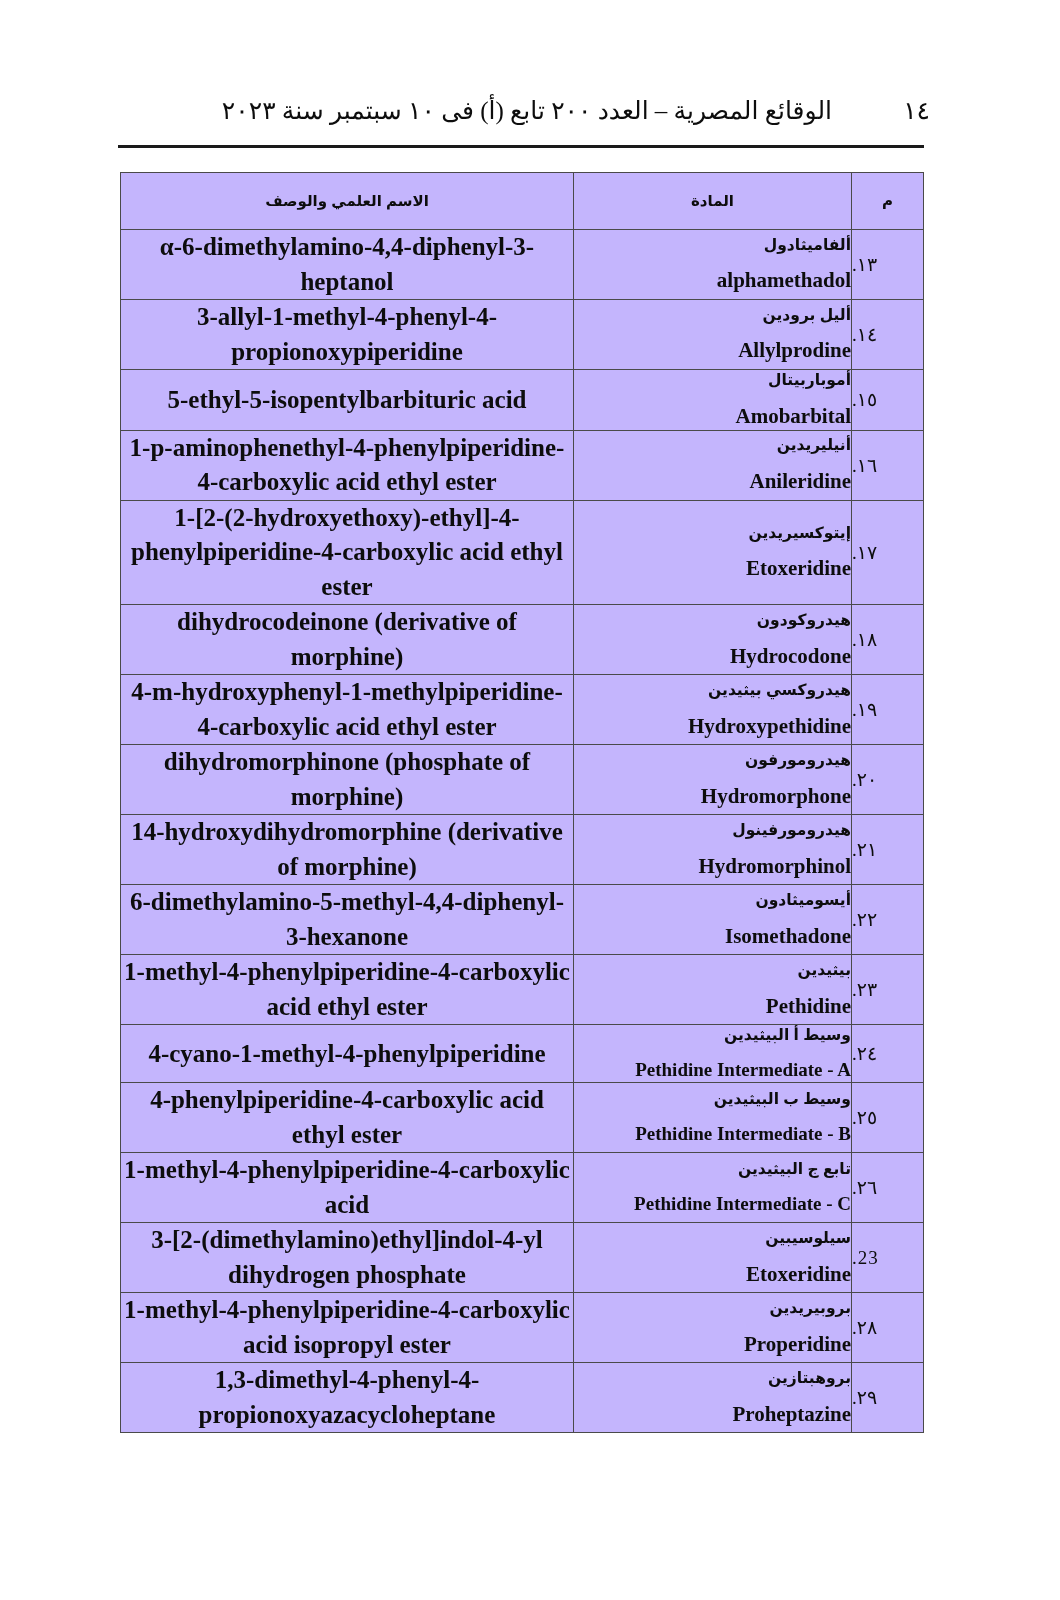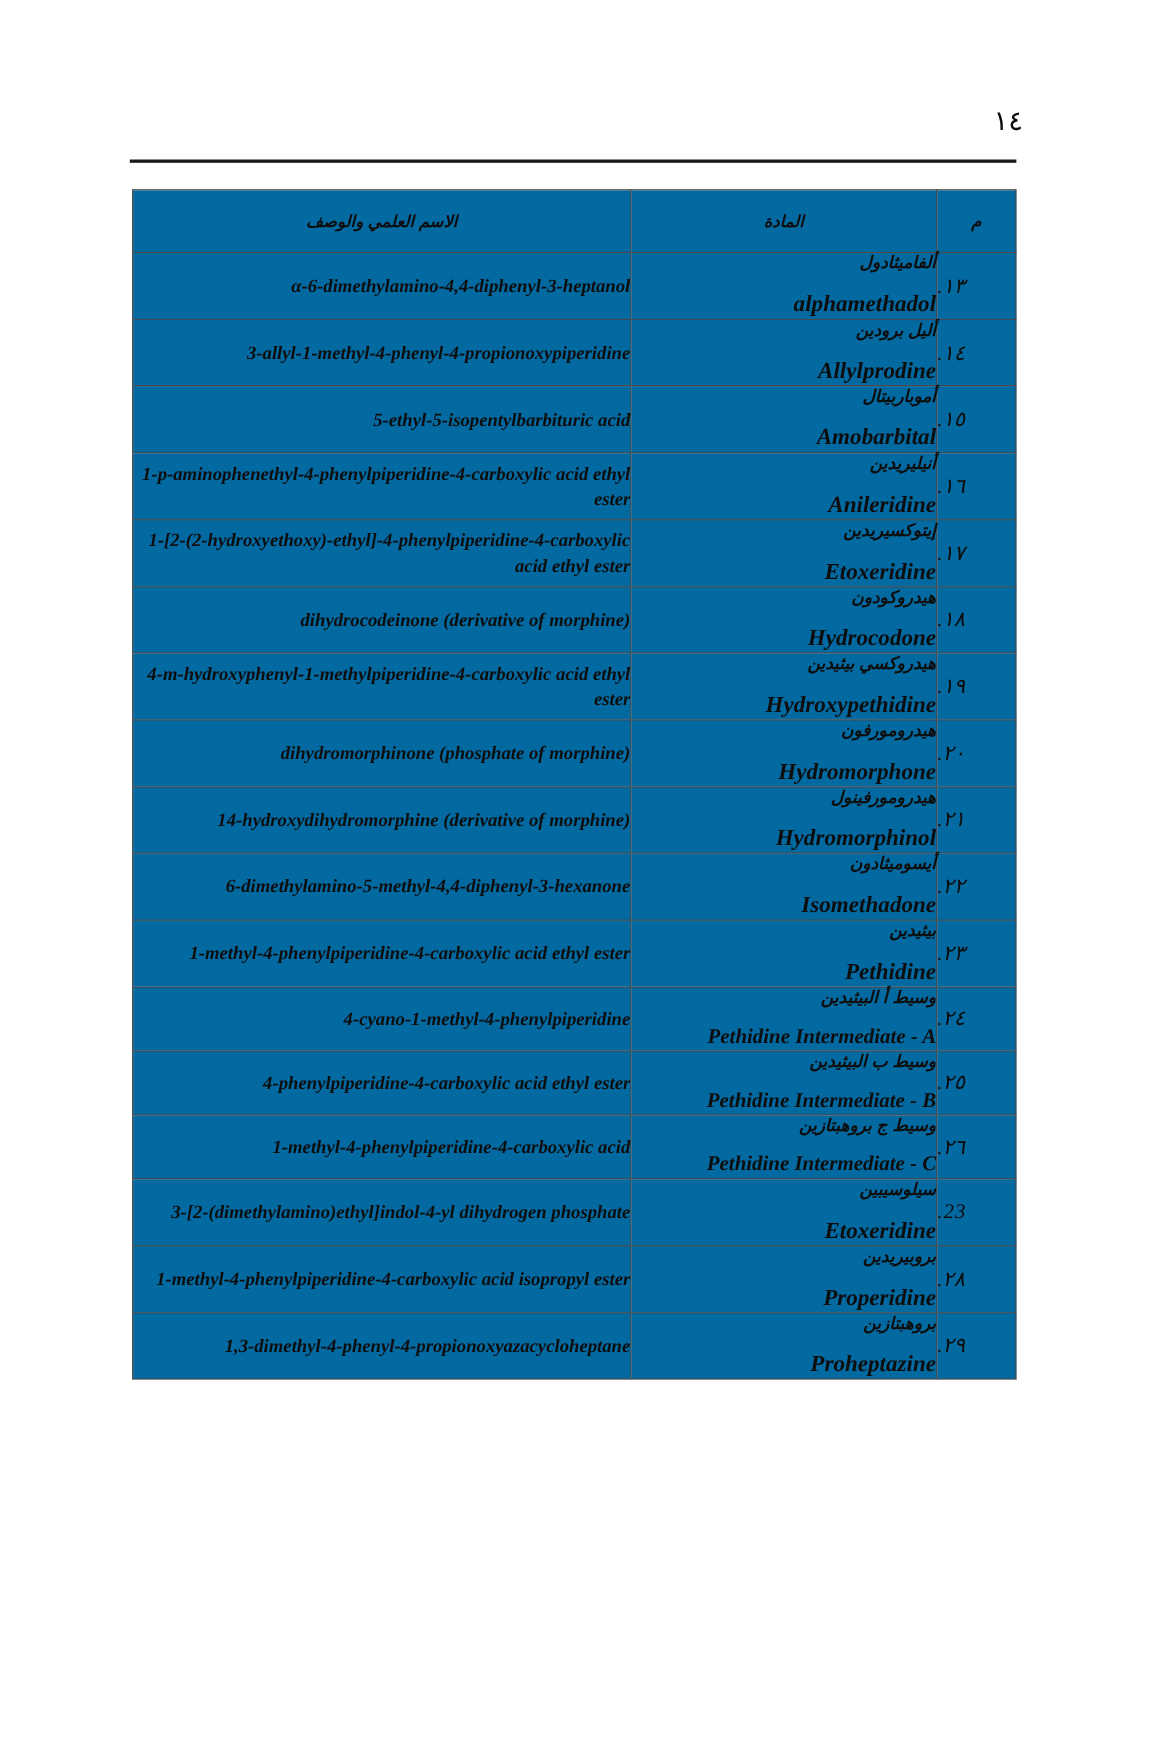--- a/index.html
+++ b/index.html
@@ -74,22 +74,21 @@
     border-collapse: collapse;
     width: 803px;
     table-layout: fixed;
     direction: rtl;
   }
   table.drug-table td,
   table.drug-table th {
     border: 1.3px solid #4a4a4a;
     padding: 0;
     vertical-align: middle;
-    background: #0369a1;
-    font-style: italic;
+    background: #c4b5fd;
   }
 
   col.col-no    { width: 72px;  }
   col.col-mat   { width: 278px; }
   col.col-desc  { width: 453px; }
 
   
   .hdr-cell {
     height: 56px;
     text-align: center;
@@ -133,35 +132,36 @@
     font-size: 21px;
     margin-top: 13px;
   }
   .mat-en.small {
     font-size: 19px;
   }
 
   
   .cell-desc {
     direction: ltr;
-    text-align: right;
+    text-align: center;
     padding: 9px 14px 9px 14px;
     font-family: "Liberation Serif", "DejaVu Serif", serif;
     font-weight: bold;
-    font-size: 17px;
+    font-size: 25px;
     line-height: 1.38;
   }
 </style>
 </head>
 <body>
 
 <div class="page">
 
   <div class="page-header">
     <span class="page-number">١٤</span>
+    <span class="header-title">الوقائع المصرية – العدد ٢٠٠ تابع (أ) فى ١٠ سبتمبر سنة ٢٠٢٣</span>
   </div>
 
   <div class="header-rule"></div>
 
   <div class="table-wrap">
     <table class="drug-table">
       <colgroup>
         <col class="col-no">
         <col class="col-mat">
         <col class="col-desc">
@@ -274,21 +274,21 @@
             <td class="cell-no">٢٥.</td>
             <td class="cell-mat">
               <span class="mat-ar">وسيط ب البيثيدين</span>
               <span class="mat-en small">Pethidine Intermediate - B</span>
             </td>
             <td class="cell-desc">4-phenylpiperidine-4-carboxylic acid ethyl ester</td>
           </tr>
           <tr>
             <td class="cell-no">٢٦.</td>
             <td class="cell-mat">
-              <span class="mat-ar">وسيط ج بروهبتازين</span>
+              <span class="mat-ar">تابع ج البيثيدين</span>
               <span class="mat-en small">Pethidine Intermediate - C</span>
             </td>
             <td class="cell-desc">1-methyl-4-phenylpiperidine-4-carboxylic acid</td>
           </tr>
           <tr>
             <td class="cell-no">23.</td>
             <td class="cell-mat">
               <span class="mat-ar">سيلوسيبين</span>
               <span class="mat-en">Etoxeridine</span>
             </td>

